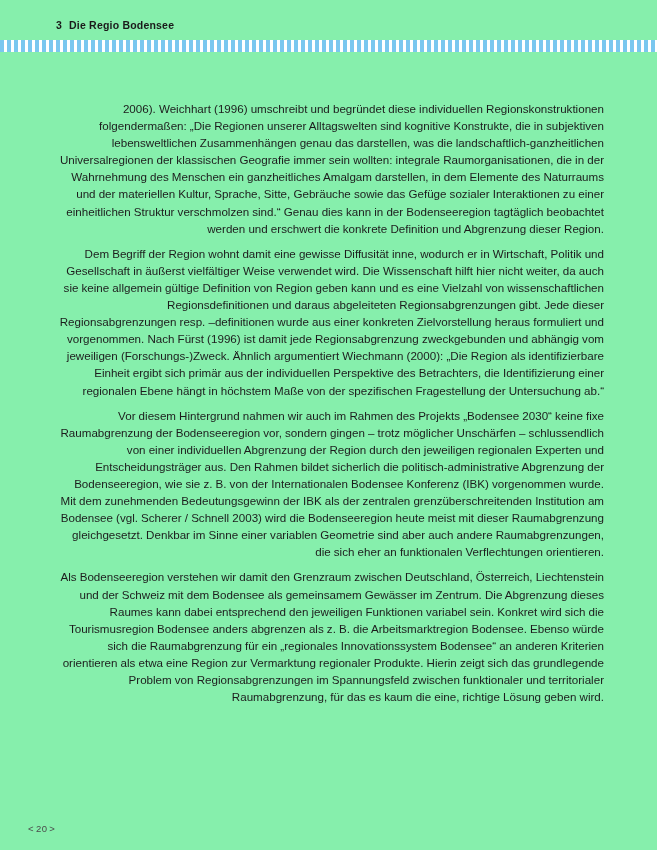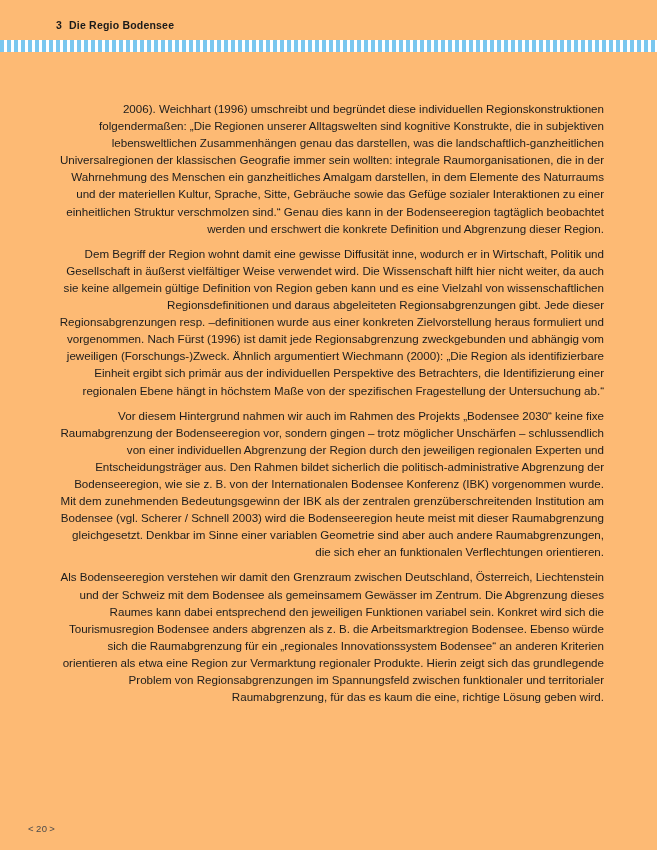--- a/index.html
+++ b/index.html
@@ -12,21 +12,21 @@
     height: 850px;
     overflow: hidden;
     font-family: "Liberation Sans", sans-serif;
     -webkit-font-smoothing: antialiased;
   }
 
   .page {
     position: relative;
     width: 657px;
     height: 850px;
-    background: #fdba74;
+    background: #86efac;
     box-sizing: border-box;
   }
 
   
   .running-header {
     position: absolute;
     left: 56px;
     top: 19px;
     font-size: 10.5px;
     font-weight: bold;

